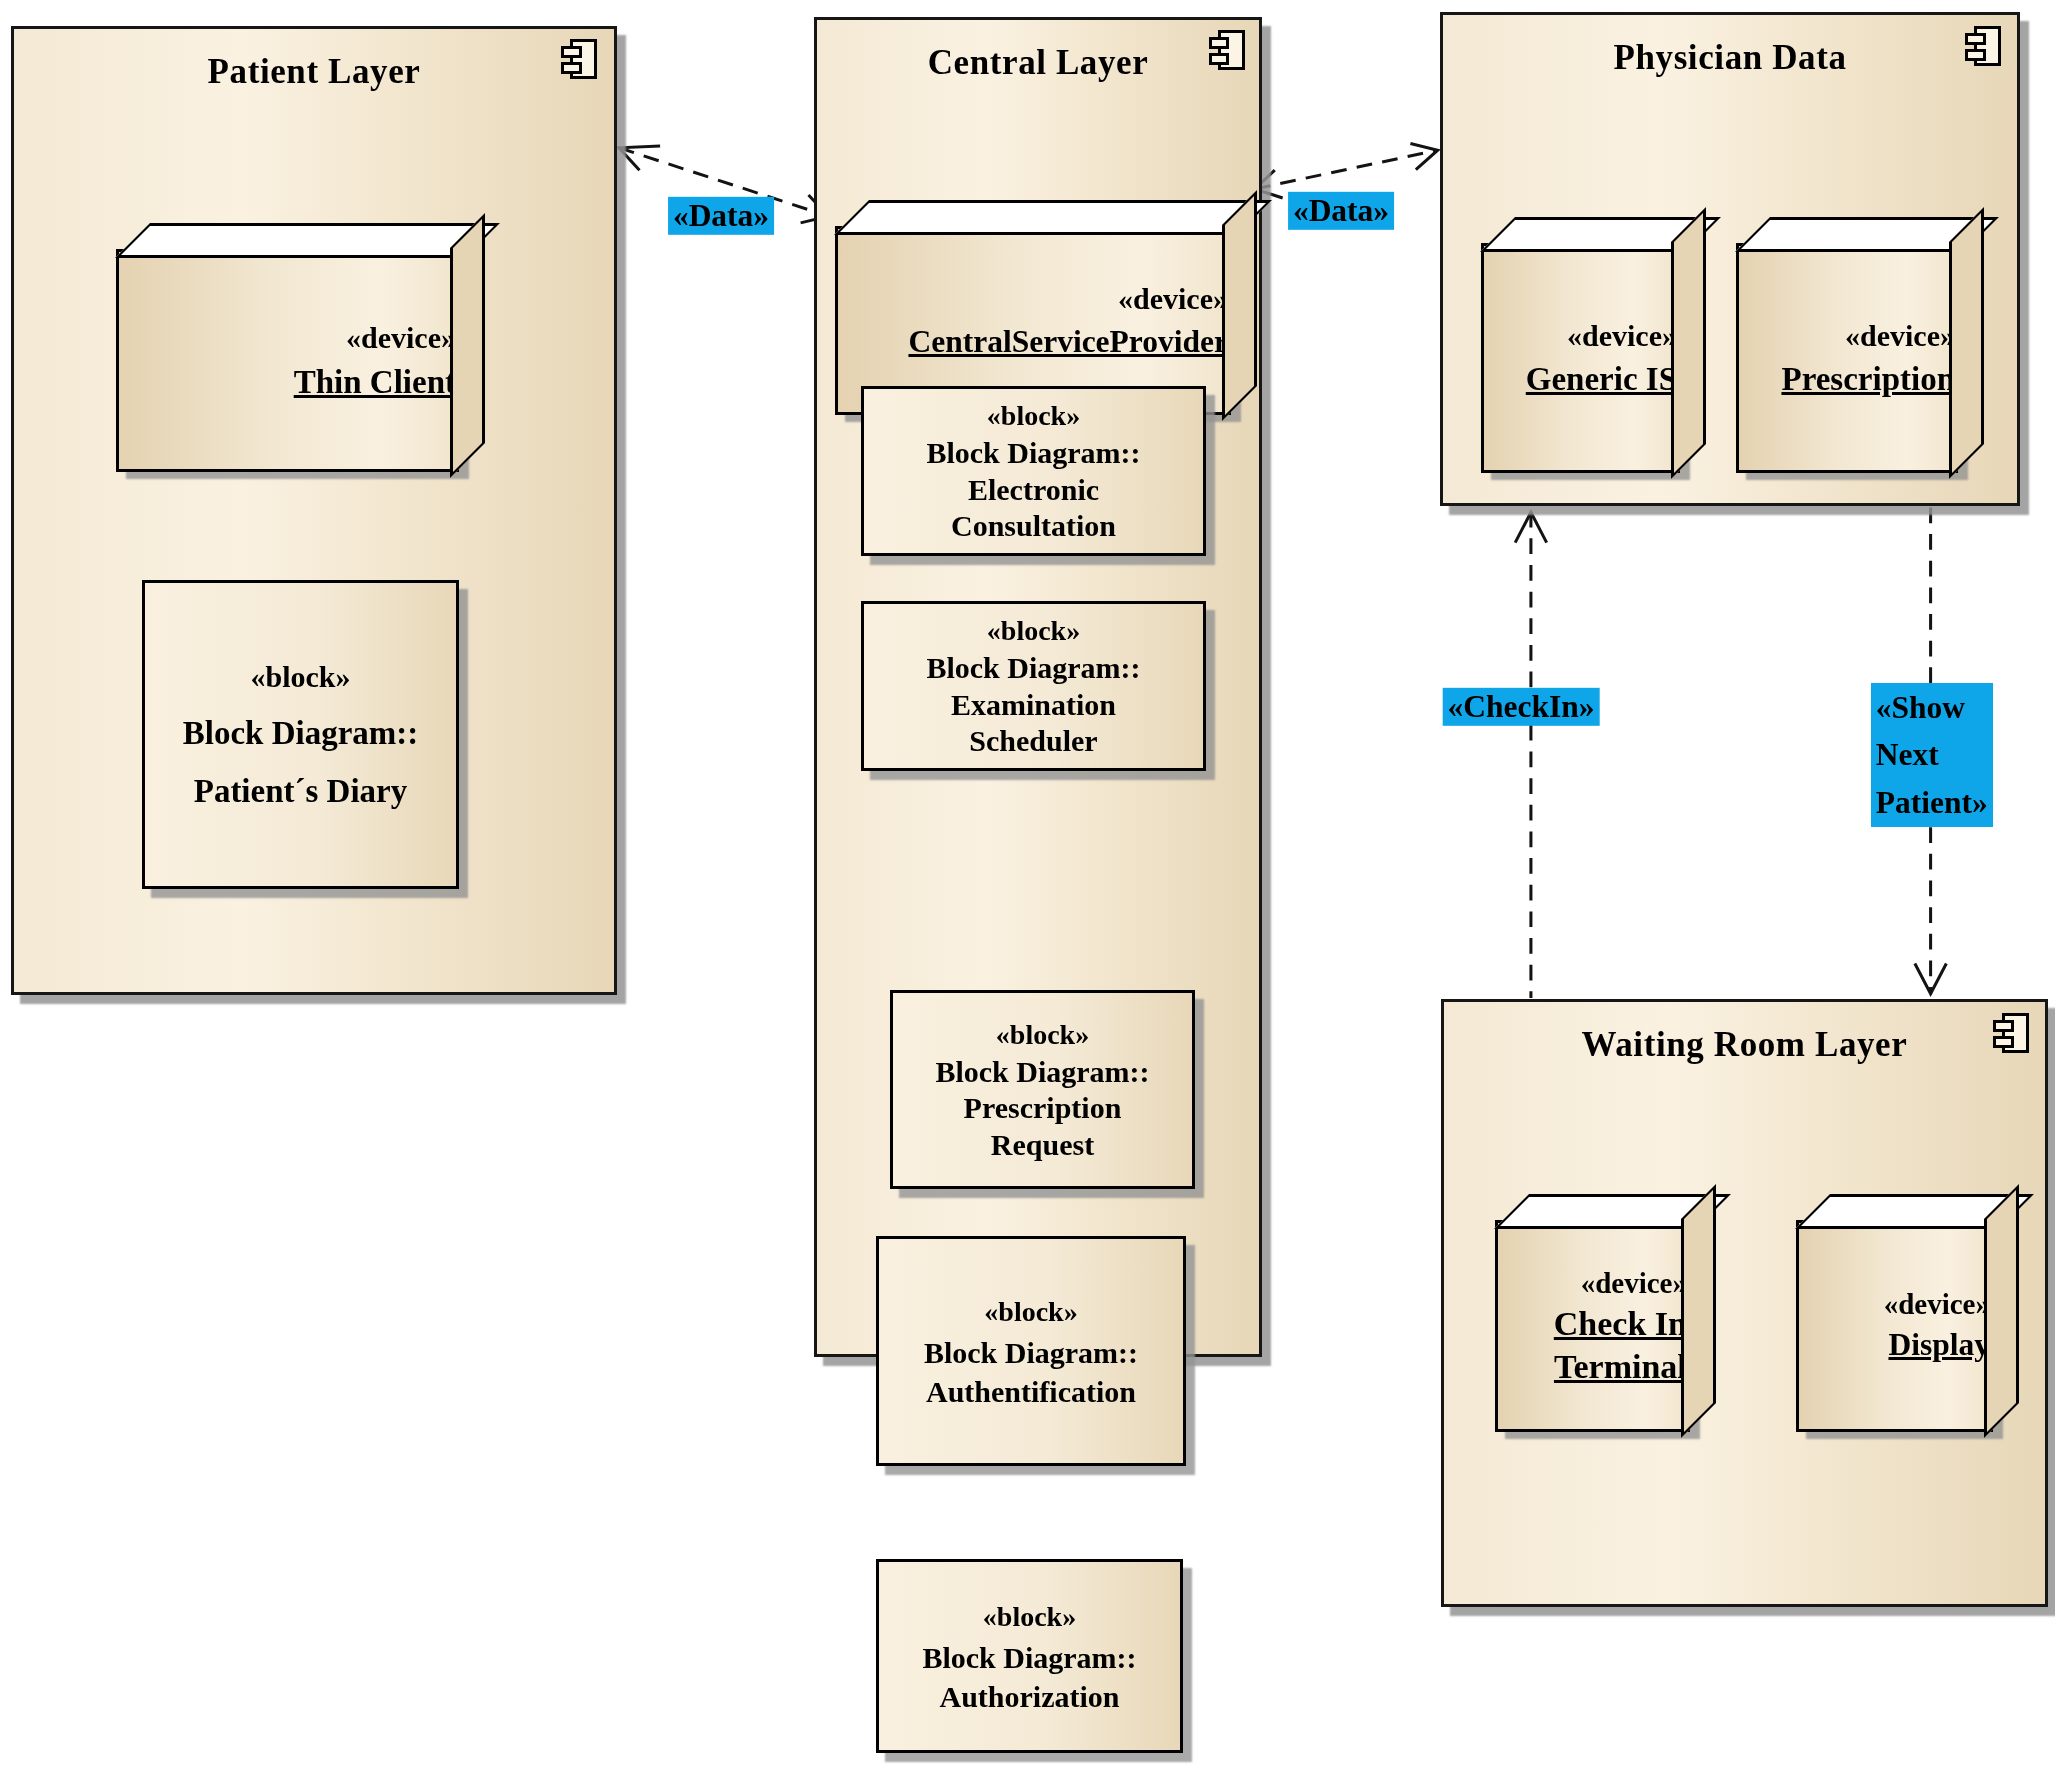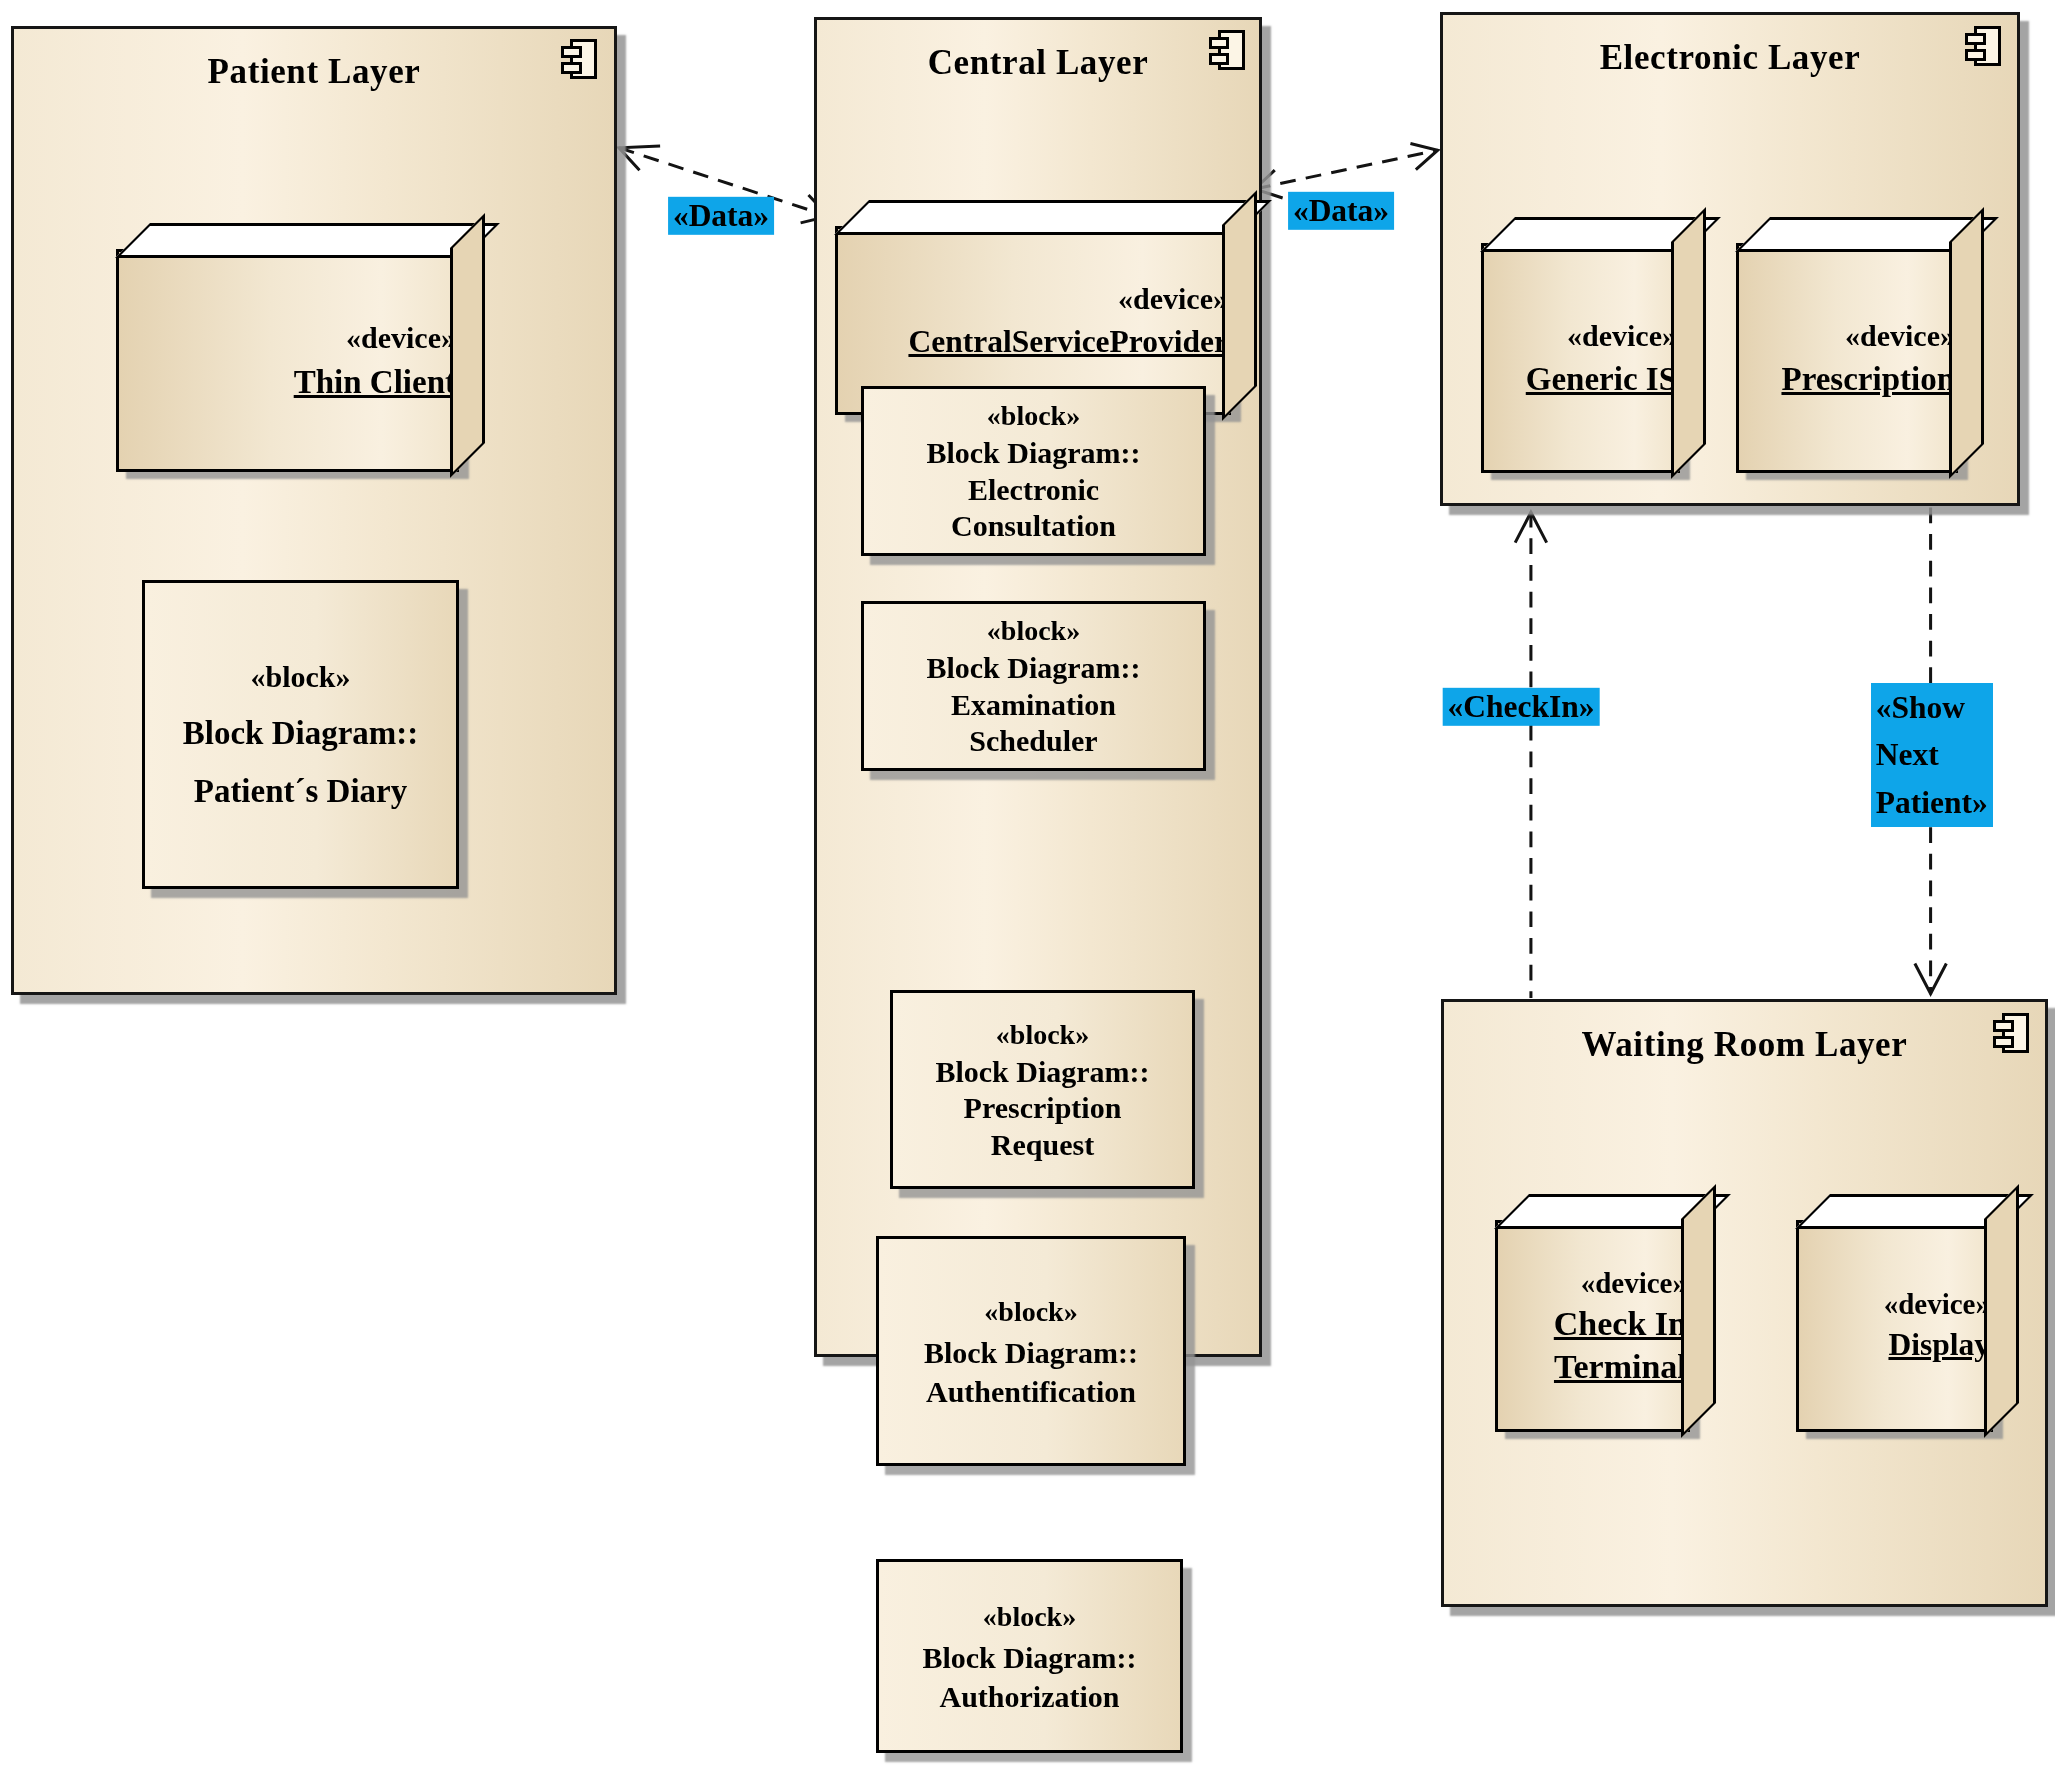--- a/index.html
+++ b/index.html
@@ -226,21 +226,21 @@
     </div>
 
     <div class="block" style="left:59px; top:1539px; width:307px; height:194px;">
       <div class="stereo" style="font-size:28px; line-height:1.5;">«block»</div>
       <div class="nodename" style="font-size:30px; line-height:1.3;">Block Diagram::
 Authorization</div>
     </div>
   </div>
 
   <div class="package" style="left:1440px; top:12px; width:580px; height:494px;">
-    <div class="pkg-title">Electronic Layer</div>
+    <div class="pkg-title">Physician Data</div>
     <div class="pkg-icon" style="right:15.7px; top:11px;">
       <div class="tab t1"></div>
         <div class="tab t2"></div>
     </div>
 
     <div class="device" style="left:38px; top:228px; width:199px; height:230px;">
       <div class="stereo">«device»</div>
       <div class="nodename">Generic IS</div>
     </div>
 

